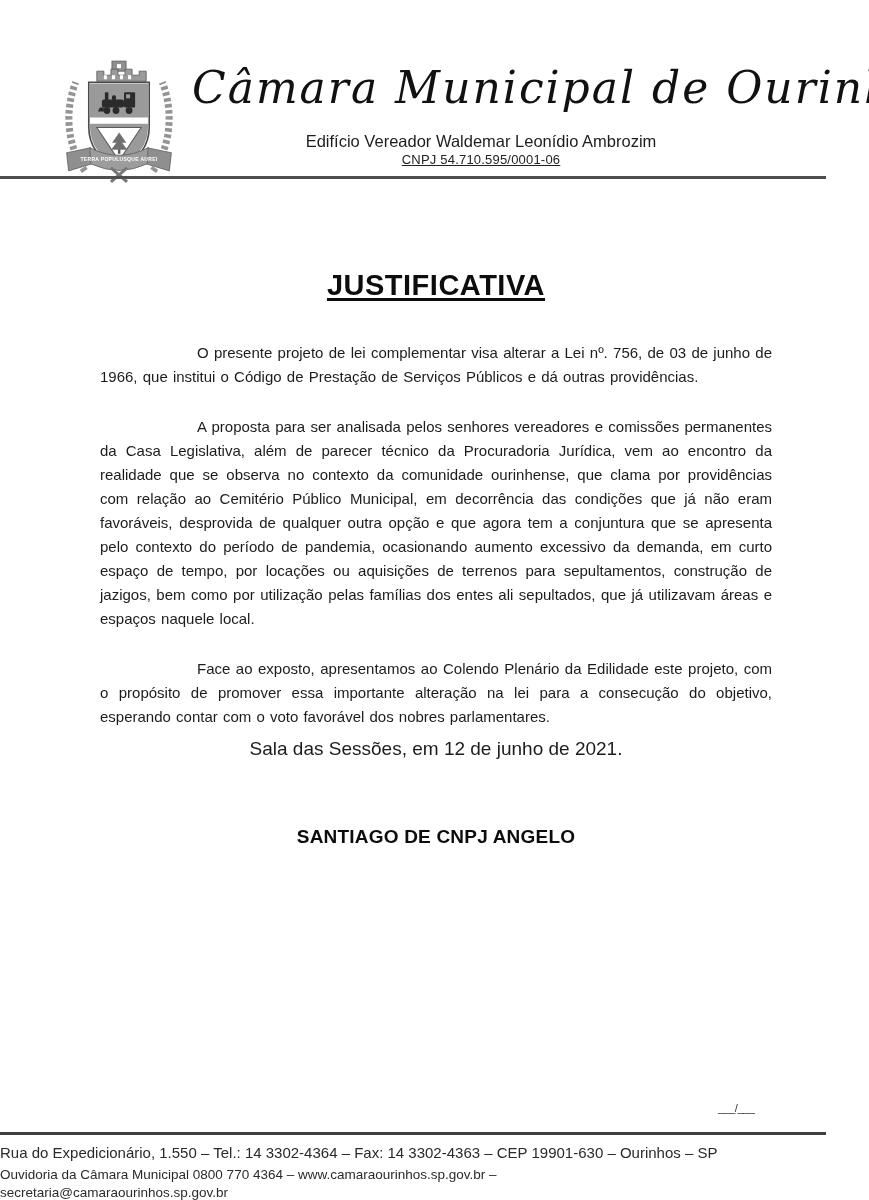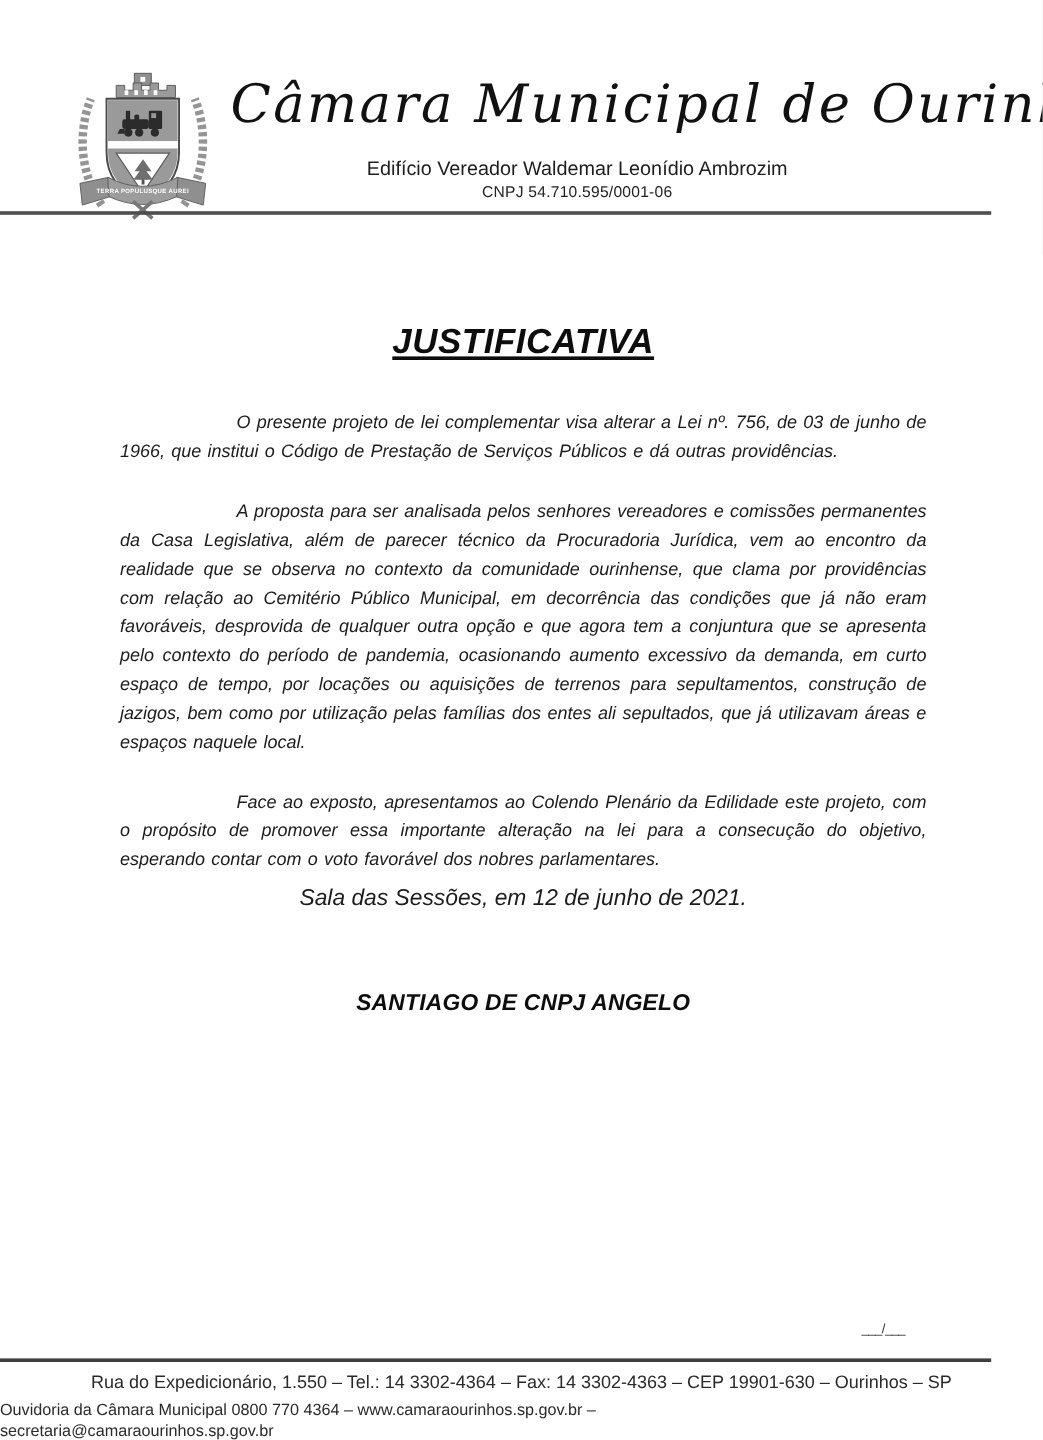--- a/index.html
+++ b/index.html
@@ -18,24 +18,24 @@
   .org-name{
     font-family:"DejaVu Serif",serif;
     font-style:italic;
     font-size:44px;
     line-height:52px;
     letter-spacing:2px;
     color:#111;
     white-space:nowrap;
   }
   .building-name{font-size:16.5px;line-height:22px;margin-top:16px;color:#1d1d1d;}
-  .cnpj{font-size:13px;line-height:16px;color:#222;letter-spacing:.2px;}
+  .cnpj{font-size:13px;line-height:16px;color:#222;letter-spacing:.2px;text-decoration:underline;}
   .header-rule{position:absolute;left:0;top:176px;width:826px;height:3px;background:#4e4e4e;}
   
-  .doc{position:absolute;left:100px;top:270px;width:672px;font-style:italic;}
+  .doc{position:absolute;left:100px;top:270px;width:672px;}
   .doc-title{
     text-align:center;
     font-size:29px;line-height:30px;
     font-weight:bold;
     letter-spacing:.5px;
     text-decoration:underline;
     text-decoration-thickness:2.5px;
     text-underline-offset:3px;
     margin:0 0 41px 0;
     color:#0d0d0d;
@@ -62,21 +62,21 @@
     color:#0d0d0d;
   }
   
   .footer-rule{position:absolute;left:0;top:1132px;width:826px;height:2.5px;background:#3f3f3f;}
   .initials-mark{
     position:absolute;left:718px;top:1102px;
     font-size:11px;letter-spacing:-.5px;color:#333;
   }
   .footer-address{
     position:absolute;left:0;top:1143px;width:869px;
-    text-align:center;font-size:15px;line-height:20px;color:#2a2a2a;
+    text-align:left;font-size:15px;line-height:20px;color:#2a2a2a;
   }
   .footer-contact{
     position:absolute;left:0;top:1166px;width:694px;
     text-align:left;font-size:13.5px;line-height:18px;color:#2a2a2a;
   }
 </style>
 </head>
 <body>
 
 <div class="page">

